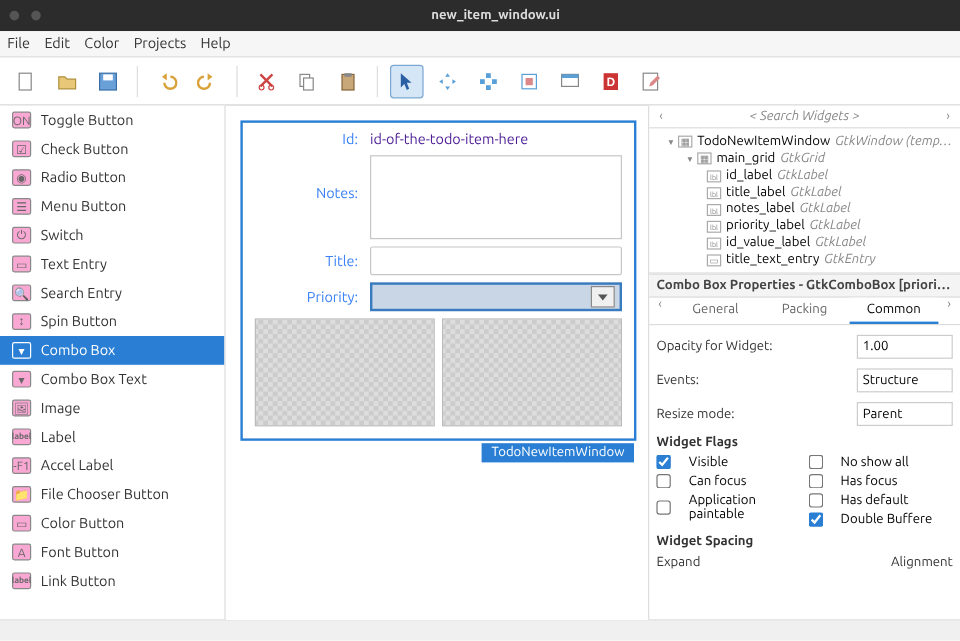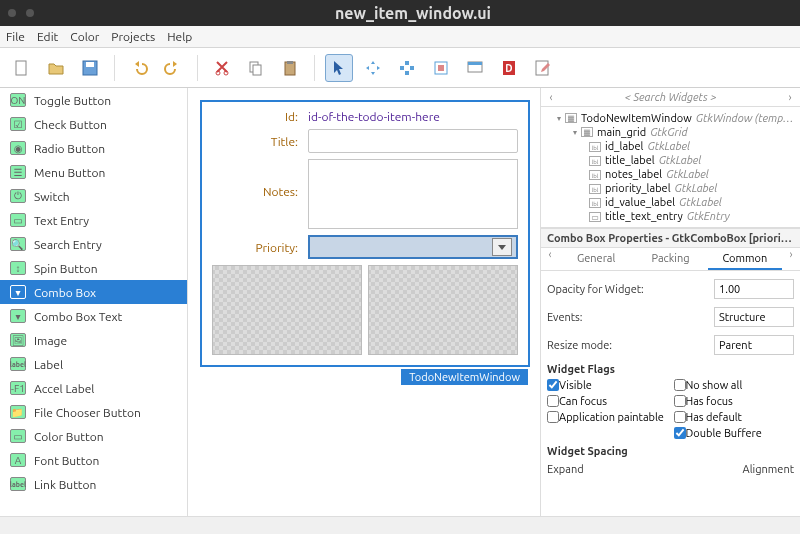--- a/index.html
+++ b/index.html
@@ -1,43 +1,43 @@
 <!DOCTYPE html>
 <html><head>
 <meta charset="utf-8">
 <style>
 * { margin: 0; padding: 0; box-sizing: border-box; font-family: "Ubuntu", "Cantarell", sans-serif; }
 html, body { width: 800px; height: 534px; overflow: hidden; background: #fff; }
 
-.titlebar { height: 26px; background: #2c2c2c; color: #ccc; display: flex; align-items: center; padding: 0 8px; font-size: 16px; }
+.titlebar { height: 26px; background: #2c2c2c; color: #ccc; display: flex; align-items: center; padding: 0 8px; font-size: 11px; }
 .titlebar .win-controls { display: flex; gap: 10px; align-items: center; }
 .titlebar .win-dot { width: 8px; height: 8px; border-radius: 50%; background: #555; }
 .titlebar .title { flex: 1; text-align: center; font-weight: 600; color: #ddd; }
 
 .menubar { height: 22px; background: #f6f6f6; border-bottom: 1px solid #d6d6d6; display: flex; align-items: center; padding: 0 6px; font-size: 12px; color: #333; gap: 12px; }
 .menubar span { cursor: default; }
 
 .toolbar { height: 40px; background: #fff; border-bottom: 1px solid #d0d0d0; display: flex; align-items: center; padding: 0 8px; gap: 6px; }
 .toolbar .sep { width: 1px; height: 26px; background: #ddd; margin: 0 4px; }
 .tbtn { width: 28px; height: 28px; display: flex; align-items: center; justify-content: center; border: 1px solid transparent; border-radius: 3px; cursor: pointer; }
 .tbtn.active { background: #d5e6f7; border-color: #7aa7d1; }
 
 .body { display: flex; height: calc(534px - 26px - 22px - 40px - 18px); }
 .statusbar { height: 18px; background: #f0f0f0; border-top: 1px solid #ddd; }
 
 .left-panel { width: 188px; border-right: 1px solid #ddd; overflow-y: auto; background: #fff; }
 .palette-item { display: flex; align-items: center; gap: 8px; padding: 5px 10px; font-size: 12px; color: #333; cursor: pointer; }
 .palette-item.selected { background: #2a7fd4; color: #fff; }
-.palette-icon { width: 16px; height: 14px; display: flex; align-items: center; justify-content: center; font-size: 10px; color: #666; border: 1px solid #888; background: #86efac; border-radius: 2px; }
+.palette-icon { width: 16px; height: 14px; display: flex; align-items: center; justify-content: center; font-size: 10px; color: #666; border: 1px solid #888; background: #f9a8d4; border-radius: 2px; }
 .palette-item.selected .palette-icon { border-color: #fff; color: #fff; background: transparent; }
 
 .center { flex: 1; background: #fff; padding: 12px; overflow: auto; }
 .design-frame { width: 330px; border: 2px solid #2a7fd4; background: #fff; padding: 8px 10px 10px 10px; position: relative; }
 .form-row { display: flex; align-items: center; margin-bottom: 6px; font-size: 12px; }
-.form-row .lbl { width: 96px; text-align: right; padding-right: 10px; color: #a16207; }
+.form-row .lbl { width: 96px; text-align: right; padding-right: 10px; color: #3b82f6; }
 .form-row .val { flex: 1; }
 .text-input { width: 100%; height: 24px; border: 1px solid #c6c6c6; border-radius: 2px; background: #fff; font-size: 12px; padding: 0 4px; }
 .notes-area { width: 100%; height: 70px; border: 1px solid #c6c6c6; background: #fff; }
 .combo-sel { width: 100%; height: 24px; background: #c8d6e6; border: 2px solid #3a7bc0; display: flex; align-items: center; justify-content: flex-end; padding-right: 4px; }
 .combo-sel .arrow-box { width: 20px; height: 18px; border: 1px solid #888; background: #f0f0f0; display: flex; align-items: center; justify-content: center; }
 .placeholder-grid { display: flex; gap: 6px; margin-top: 6px; }
 .placeholder-cell { flex: 1; height: 90px; background: repeating-conic-gradient(#ccc 0% 25%, #ddd 0% 50%) 50% / 8px 8px; border: 1px solid #bbb; }
 .window-tag { position: absolute; right: 0; bottom: -20px; background: #2a7fd4; color: #fff; font-size: 11px; padding: 2px 8px; }
 
 .right-panel { width: 260px; border-left: 1px solid #ddd; display: flex; flex-direction: column; background: #fff; font-size: 11px; }
@@ -56,21 +56,21 @@
 .tabrow .tab { flex: 1; text-align: center; padding: 4px 0; color: #666; cursor: pointer; }
 .tabrow .tab.active { background: #fff; color: #000; border-bottom: 2px solid #2a7fd4; }
 .tabrow .nav { width: 18px; text-align: center; color: #888; cursor: pointer; }
 .props-body { flex: 1; overflow: auto; padding: 4px 6px; }
 .prop-row { display: flex; align-items: center; justify-content: space-between; padding: 4px 0; }
 .prop-row .plabel { color: #333; }
 .prop-input { width: 80px; height: 20px; border: 1px solid #ccc; background: #fff; font-size: 11px; padding: 0 4px; }
 .section-title { font-weight: 700; color: #333; padding: 4px 0 2px 0; }
 .check-cols { display: flex; gap: 6px; }
 .check-col { flex: 1; }
-.chk { display: flex; align-items: center; gap: 0; padding: 2px 0; }
+.chk { display: flex; align-items: center; gap: 15px; padding: 2px 0; }
 .chk input { width: 12px; height: 12px; }
 .chk input:checked { accent-color: #2a7fd4; }
 
 .tri { width:0; height:0; border-left:4px solid transparent; border-right:4px solid transparent; border-top:5px solid #555; }
 </style>
 </head>
 <body>
 
 <div class="titlebar">
   <div class="win-controls">
@@ -254,29 +254,29 @@
         <span>Link Button</span>
       </div>
     </div>
 
   <div class="center">
     <div class="design-frame">
       <div class="form-row">
         <div class="lbl">Id:</div>
         <div class="val" style="color:#4c1d95;">id-of-the-todo-item-here</div>
       </div>
-      <div class="form-row">
-        <div class="lbl">Title:</div>
-        <div class="val"><input class="text-input" value="" style=""></div>
-      </div>
       <div class="form-row" style="align-items:flex-start;">
         <div class="lbl" style="padding-top:26px;">Notes:</div>
         <div class="val">
             <div class="notes-area"></div>
           </div>
+      </div>
+      <div class="form-row">
+        <div class="lbl">Title:</div>
+        <div class="val"><input class="text-input" value="" style=""></div>
       </div>
       <div class="form-row">
         <div class="lbl">Priority:</div>
         <div class="val">
           <div class="combo-sel">
             <div class="arrow-box">
                 <div class="tri"></div>
               </div>
           </div>
         </div>

